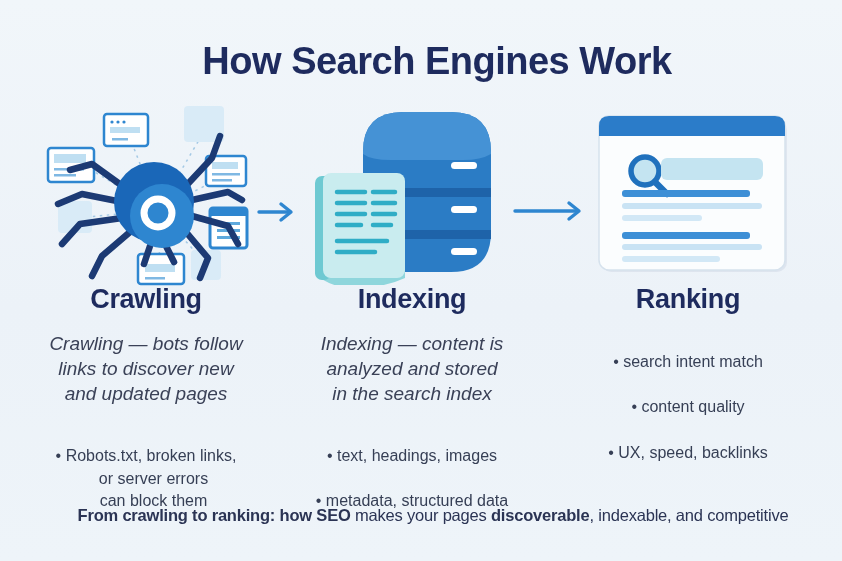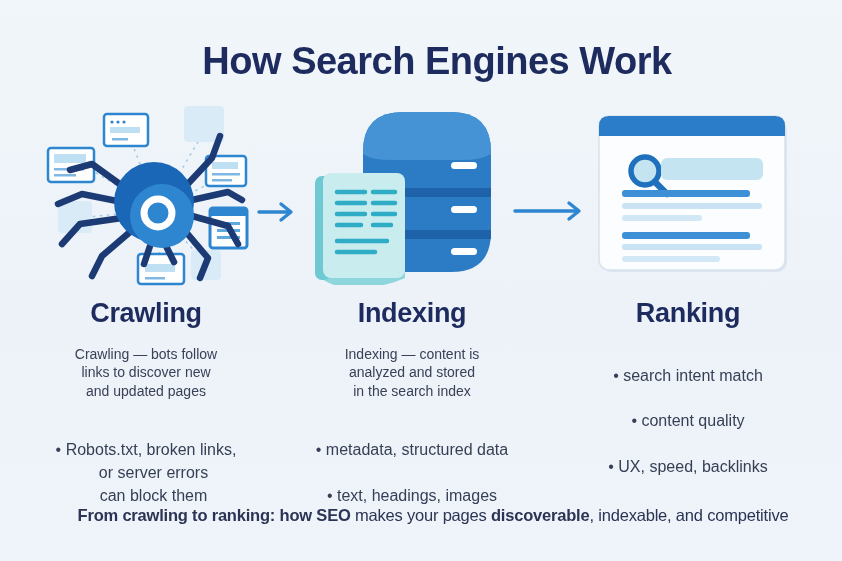--- a/index.html
+++ b/index.html
@@ -7,26 +7,26 @@
     position:relative;width:842px;height:561px;overflow:hidden;
     background:linear-gradient(180deg,#f1f6fa 0%,#ecf2f8 55%,#eef4f9 100%);
     font-family:"Liberation Sans",sans-serif;
   }
   .title{
     position:absolute;top:24px;left:0;width:100%;margin:16px;
     text-align:center;font-size:38px;font-weight:700;color:#1e2b5e;letter-spacing:-.5px;
   }
   .icon{position:absolute;}
   .arrow{position:absolute;}
-  .col{position:absolute;top:298px;text-align:center;color:#3a4157;}
+  .col{position:absolute;top:284px;text-align:center;color:#3a4157;}
   .col-1{left:18px;width:256px;}
   .col-2{left:292px;width:240px;}
   .col-3{left:550px;width:276px;}
   .col h2{margin:0 0 9px;font-size:27px;font-weight:700;color:#1e2b5e;letter-spacing:-.3px;}
-  .desc{margin:16px;font-size:14px;line-height:1.32;white-space:pre-line;color:#3a4157;}
+  .desc{margin:16px;font-size:19px;line-height:1.32;white-space:pre-line;color:#3a4157;font-style:italic;}
   .bullets{list-style:none;margin:13px auto 0;padding:0;width:fit-content;
     text-align:center;font-size:16px;line-height:1.42;color:#363f55;white-space:pre-line;}
   .bullets li{padding-left:15px;text-indent:-15px;}
   .bullets li::before{content:"• ";}
   .footer{position:absolute;top:506px;left:12px;width:100%;text-align:center;
     font-size:16.5px;letter-spacing:-.2px;color:#2b3454;}
   .footer .b{font-weight:700;}
 </style>
 </head>
 <body>
@@ -187,22 +187,22 @@
 can block them</li>
     </ul>
   </section>
 
   <section class="col col-2">
     <h2>Indexing</h2>
     <p class="desc">Indexing — content is
 analyzed and stored
 in the search index</p>
     <ul class="bullets">
+      <li>text, headings, images</li>
       <li>metadata, structured data</li>
-      <li>text, headings, images</li>
     </ul>
   </section>
 
   <section class="col col-3">
     <h2>Ranking</h2>
     <ul class="bullets">
       <li>search intent match</li>
       <li>content quality</li>
       <li>UX, speed, backlinks</li>
     </ul>

